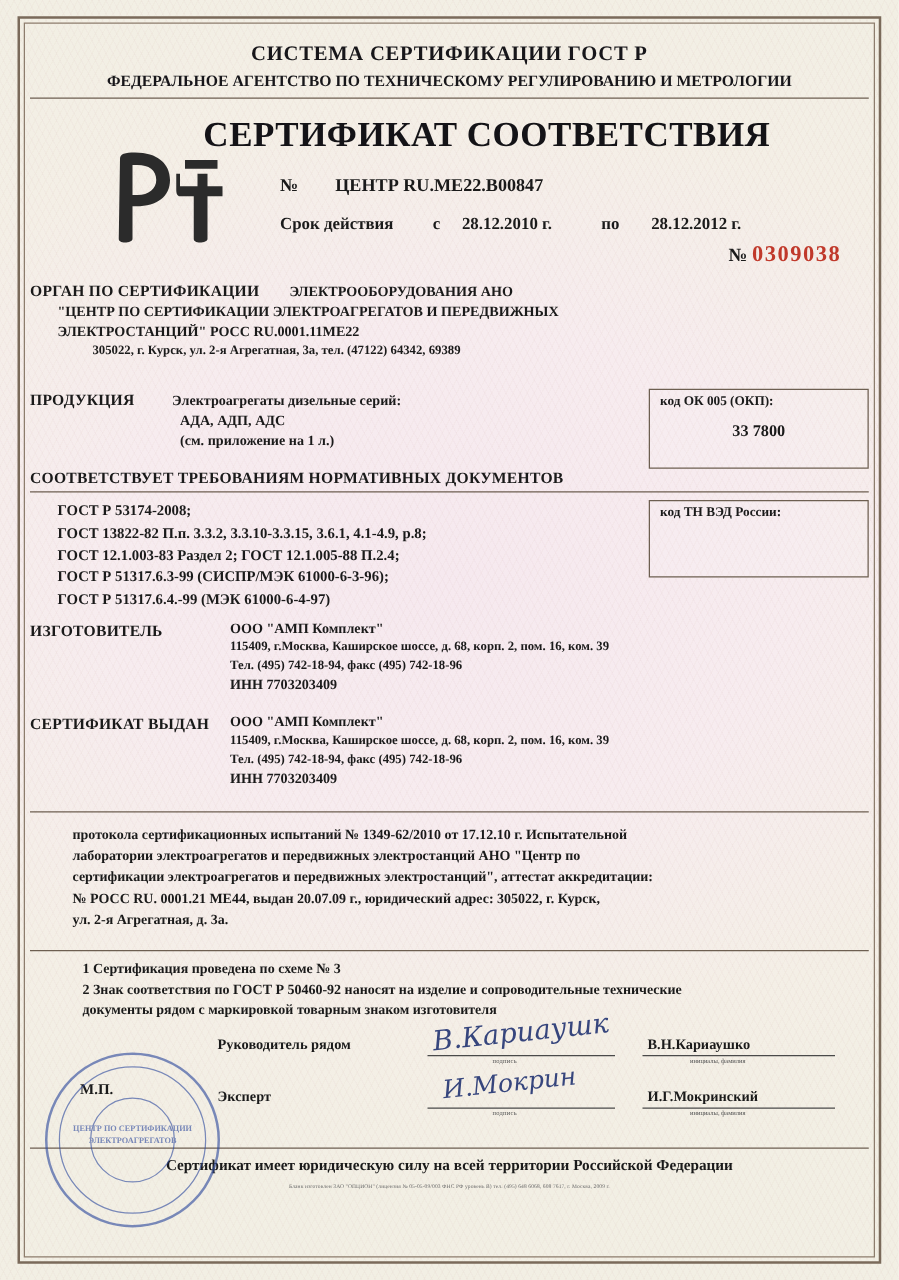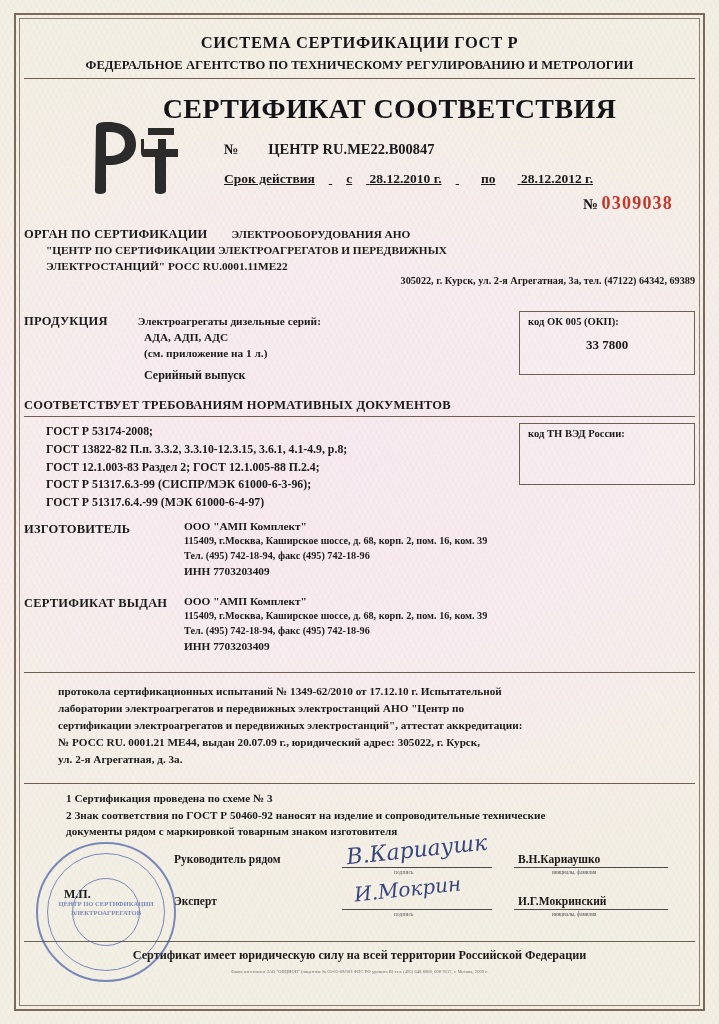--- a/index.html
+++ b/index.html
@@ -91,21 +91,20 @@
     padding-left: 200px;
     font-size: 14.5px;
     font-weight: bold;
   }
   .num-row .lbl { margin-right: 26px; }
   .srok-row {
     margin-top: 13px;
     padding-left: 200px;
     font-size: 13.5px;
     font-weight: bold;
-    text-decoration: underline;
   }
   .srok-row span { margin-right: 14px; }
   .srok-row .d1 { margin-left: 14px; }
   .srok-row .po { margin-left: 22px; margin-right: 22px; }
 
   .blank-no {
     text-align: right;
     margin-top: 6px;
     padding-right: 22px;
     font-size: 15px;
@@ -303,50 +302,49 @@
       <span class="red">0309038</span>
     </div>
 
     <div style="margin-top:10px;">
       <div class="row">
         <span class="sec-label">ОРГАН ПО СЕРТИФИКАЦИИ</span>
         <span class="body-text" style="margin-left:20px;">ЭЛЕКТРООБОРУДОВАНИЯ АНО</span>
       </div>
       <div class="body-text indent-1">"ЦЕНТР ПО СЕРТИФИКАЦИИ ЭЛЕКТРОАГРЕГАТОВ И ПЕРЕДВИЖНЫХ</div>
       <div class="body-text indent-1">ЭЛЕКТРОСТАНЦИЙ"  РОСС RU.0001.11МЕ22</div>
-      <div class="body-text small indent-2" style="padding-left:50px;text-align:right;">305022, г. Курск,  ул. 2-я Агрегатная, 3а, тел. (47122) 64342, 69389</div>
+      <div class="body-text small indent-2" style="padding-left:50px;">305022, г. Курск,  ул. 2-я Агрегатная, 3а, тел. (47122) 64342, 69389</div>
     </div>
 
     <div class="row" style="margin-top:22px;">
       <div class="side-box okp-box">
         <div class="cap">код ОК 005 (ОКП):</div>
         <div class="val">33 7800</div>
       </div>
       <div style="width:470px;">
         <div class="row">
           <span class="sec-label">ПРОДУКЦИЯ</span>
           <span class="body-text" style="margin-left:26px;">Электроагрегаты дизельные серий:</span>
         </div>
         <div class="body-text indent-4" style="padding-left:120px;">АДА, АДП, АДС</div>
         <div class="body-text indent-4" style="padding-left:120px;">(см. приложение на 1 л.)</div>
-        <div class="body-text indent-4" style="padding-left:120px; margin-top:6px; font-size:12px;">Серийный выпуск</div>
       </div>
     </div>
 
     <div style="margin-top:14px;">
       <div class="sec-label">СООТВЕТСТВУЕТ ТРЕБОВАНИЯМ НОРМАТИВНЫХ ДОКУМЕНТОВ</div>
       <div class="rule"></div>
       <div class="row" style="margin-top:6px;">
         <div class="side-box tnved-box">
           <div class="cap">код ТН ВЭД России:</div>
           <div class="val"></div>
         </div>
         <div class="body-text" style="width:460px; font-size:11.8px; line-height:1.52; padding-left:22px;">
           <div>ГОСТ Р 53174-2008;</div>
-          <div>ГОСТ 13822-82  П.п. 3.3.2, 3.3.10-12.3.15, 3.6.1, 4.1-4.9, р.8;</div>
+          <div>ГОСТ 13822-82  П.п. 3.3.2, 3.3.10-3.3.15, 3.6.1, 4.1-4.9, р.8;</div>
           <div>ГОСТ 12.1.003-83 Раздел 2;  ГОСТ 12.1.005-88 П.2.4;</div>
           <div>ГОСТ Р 51317.6.3-99 (СИСПР/МЭК 61000-6-3-96);</div>
           <div>ГОСТ Р 51317.6.4.-99  (МЭК 61000-6-4-97)</div>
         </div>
       </div>
     </div>
 
     <div class="row" style="margin-top:6px;">
       <div style="position:absolute; left:0; top:1px;">
         <span class="sec-label">ИЗГОТОВИТЕЛЬ</span>

